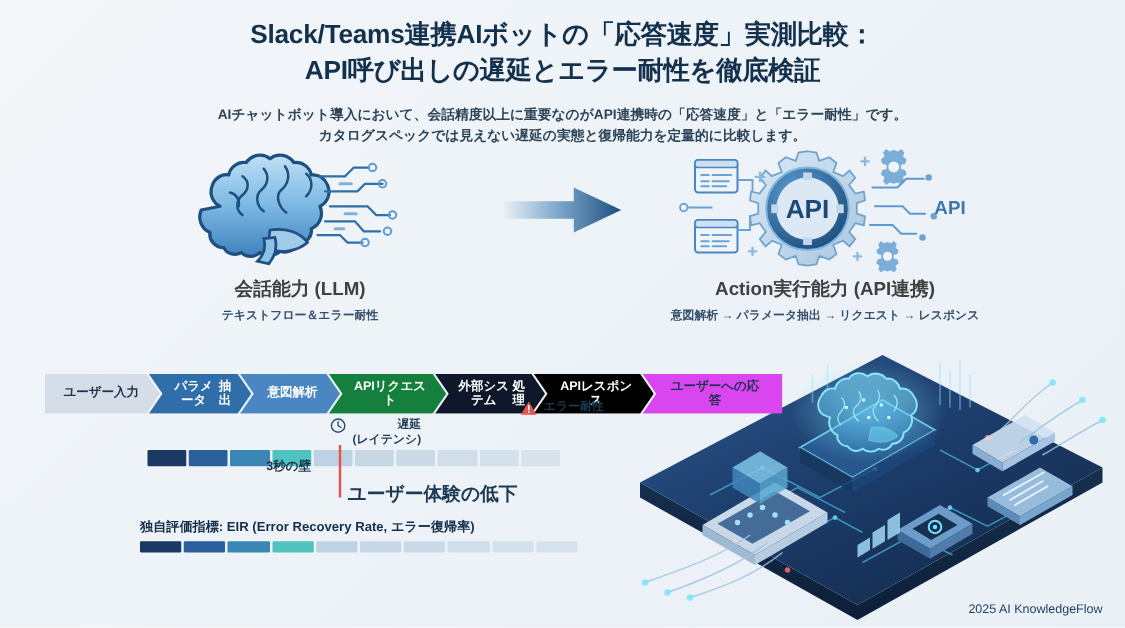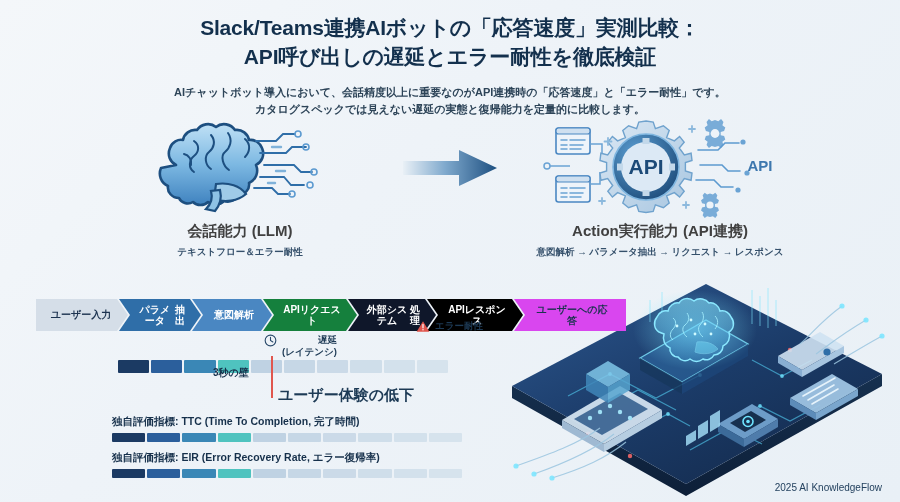--- a/index.html
+++ b/index.html
@@ -518,35 +518,20 @@
       <div class="seg" style="background: rgb(207, 222, 234);"></div>
       <div class="seg" style="background: rgb(211, 225, 236);"></div>
       <div class="seg" style="background: rgb(214, 227, 237);"></div>
     </div>
   <div id="threshold-line" style="background: rgb(224, 86, 78);"></div>
   <div id="ux-drop">ユーザー体験の低下</div>
 </div>
 
 <div id="metrics">
     <div class="metric">
-      <div class="metric-label">独自評価指標: TTC (Time To Completion, 完了時間)</div>
-      <div class="seg-bar" style="height: 9px;">
-        <div class="seg" style="background: rgb(27, 58, 99);"></div>
-        <div class="seg" style="background: rgb(43, 95, 156);"></div>
-        <div class="seg" style="background: rgb(58, 135, 182);"></div>
-        <div class="seg" style="background: rgb(79, 195, 191);"></div>
-        <div class="seg" style="background: rgb(191, 210, 227);"></div>
-        <div class="seg" style="background: rgb(198, 215, 230);"></div>
-        <div class="seg" style="background: rgb(203, 218, 232);"></div>
-        <div class="seg" style="background: rgb(207, 222, 234);"></div>
-        <div class="seg" style="background: rgb(211, 225, 236);"></div>
-        <div class="seg" style="background: rgb(214, 227, 237);"></div>
-      </div>
-    </div>
-    <div class="metric">
       <div class="metric-label">独自評価指標: EIR (Error Recovery Rate, エラー復帰率)</div>
       <div class="seg-bar" style="height: 9px;">
         <div class="seg" style="background: rgb(27, 58, 99);"></div>
         <div class="seg" style="background: rgb(43, 95, 156);"></div>
         <div class="seg" style="background: rgb(58, 135, 182);"></div>
         <div class="seg" style="background: rgb(79, 195, 191);"></div>
         <div class="seg" style="background: rgb(191, 210, 227);"></div>
         <div class="seg" style="background: rgb(198, 215, 230);"></div>
         <div class="seg" style="background: rgb(203, 218, 232);"></div>
         <div class="seg" style="background: rgb(207, 222, 234);"></div>

